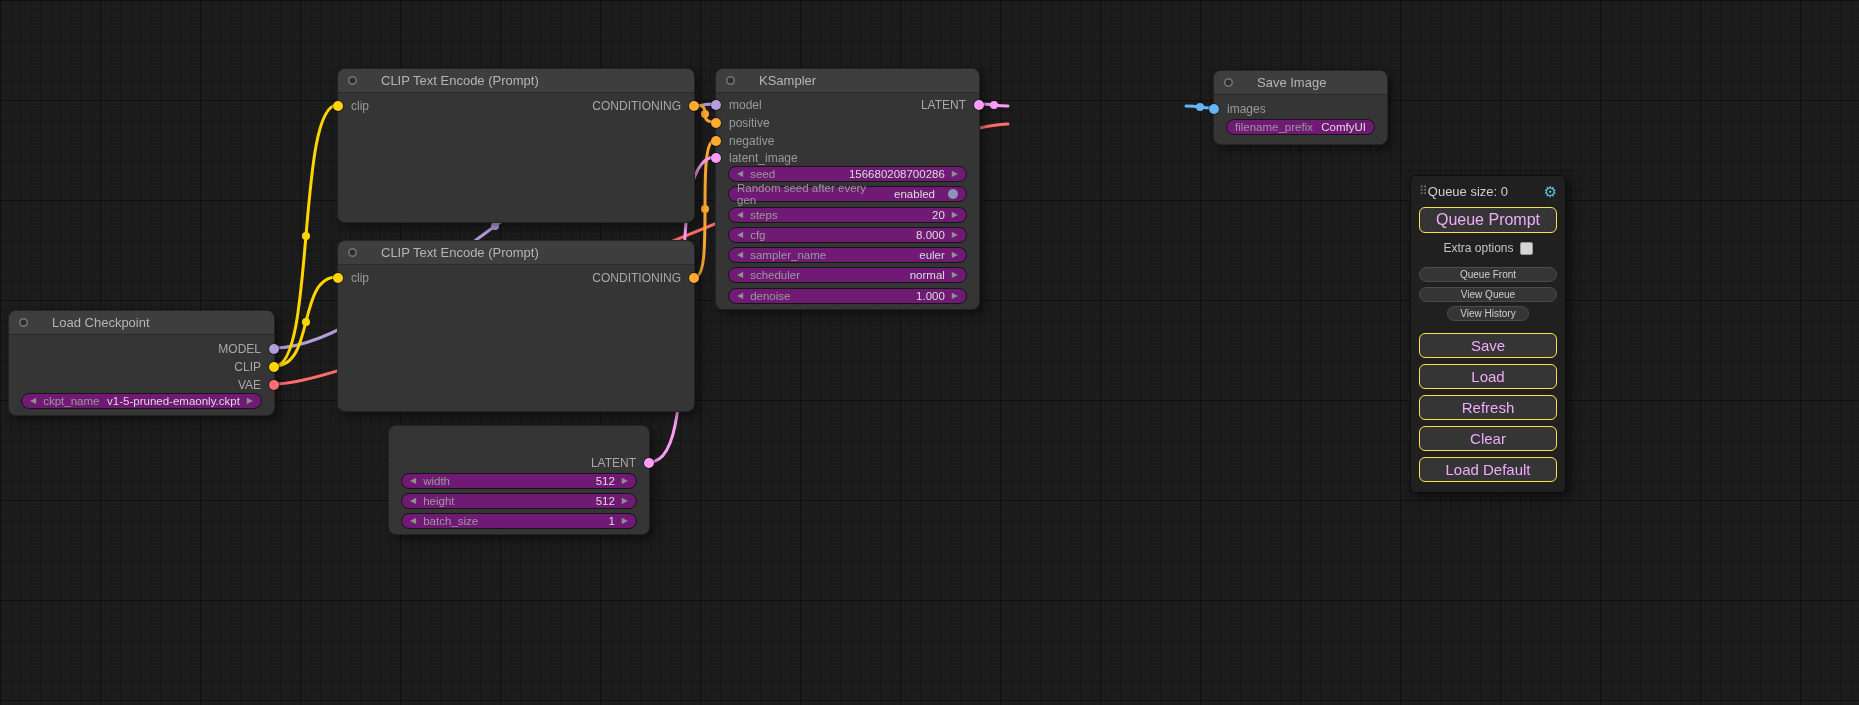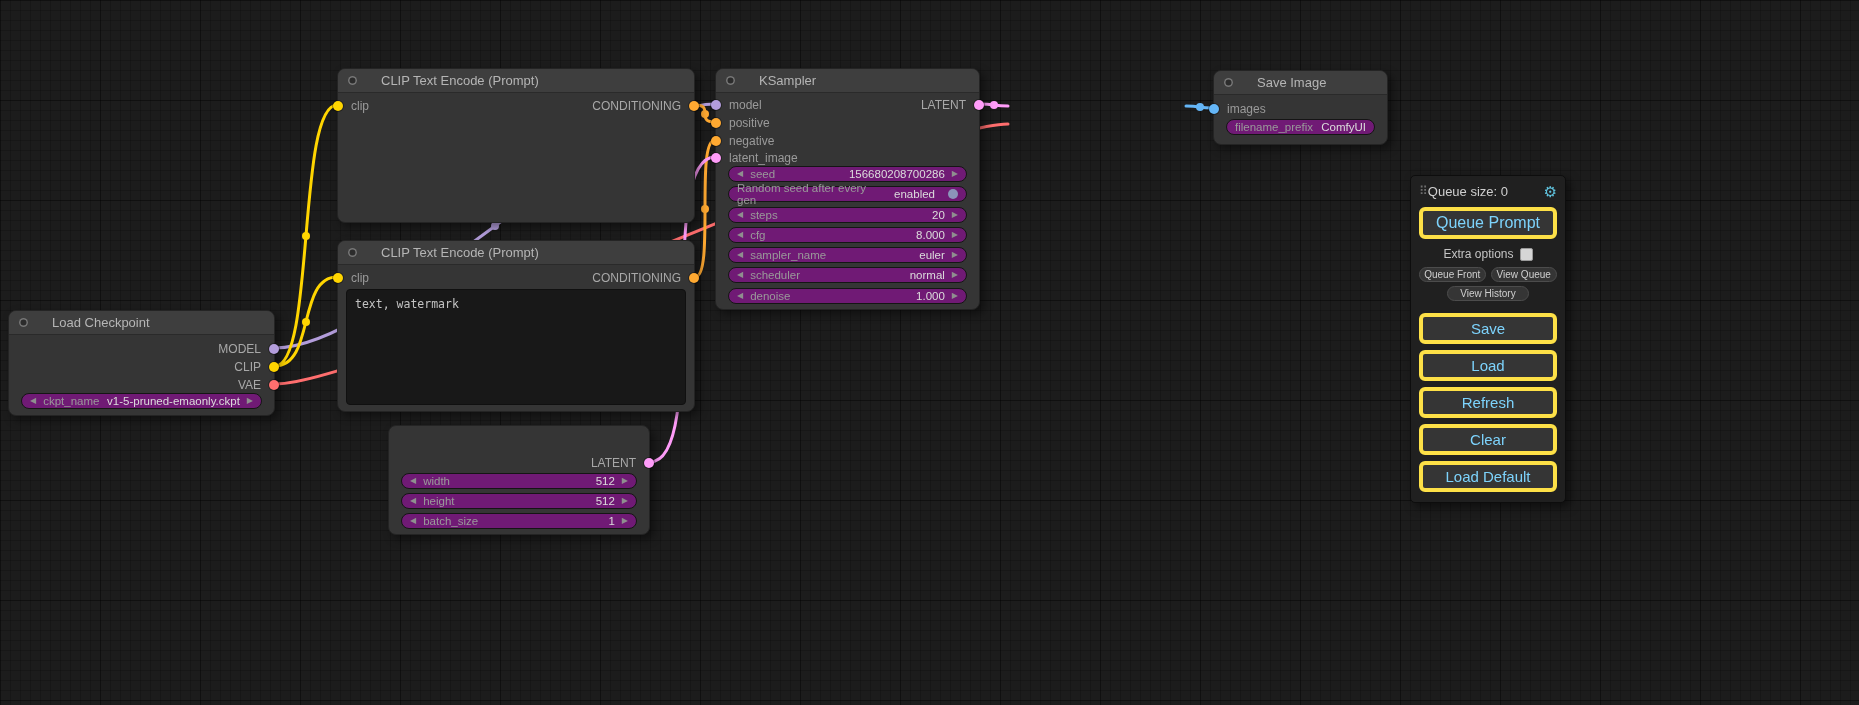--- a/index.html
+++ b/index.html
@@ -55,28 +55,28 @@
   .menu{
     position:absolute;left:1410px;top:175px;width:156px;z-index:3;
     background:#202020;border:1px solid #0d0d0d;border-radius:5px;
     box-shadow:4px 4px 10px rgba(0,0,0,.5);padding:5px 8px 10px;box-sizing:border-box;
   }
   .mhead{display:flex;align-items:center;color:#cfcfcf;font-size:13px;height:20px;}
   .drag{color:#6e6e6e;font-size:12px;cursor:move;}
   .mhead .qsize{flex:1;text-align:left;}
   .gear{color:#5fc2dd;font-size:15px;line-height:1;}
   .mbtn{
-    display:block;width:100%;background:#353535;border:4px solid #fde047;border-radius:6px;
-    color:#7dd3fc;font-size:15px;text-align:center;padding:3px 0;margin-top:6px;
+    display:block;width:100%;background:#353535;border:1px solid #fde047;border-radius:6px;
+    color:#f0abfc;font-size:15px;text-align:center;padding:3px 0;margin-top:6px;
     font-family:"Liberation Sans",sans-serif;box-sizing:border-box;cursor:pointer;
   }
   .mbtn.big{font-size:16px;}
   .extra{display:flex;align-items:center;justify-content:center;gap:6px;margin-top:8px;color:#c4c4c4;font-size:12px;}
   .cbox{width:11px;height:11px;background:#d6d6d6;border:1px solid #9a9a9a;border-radius:2px;}
-  .pills{display:flex;gap:5px;margin-top:6px;}
+  .pills{display:flex;gap:5px;margin-top:12px;flex-direction:column;}
   .pill{
     flex:1;background:#353535;border:1px solid #4c4c4c;border-radius:9px;color:#cfcfcf;
     font-size:10px;text-align:center;padding:1px 0;font-family:"Liberation Sans",sans-serif;cursor:pointer;
   }
   .pillwrap{display:flex;justify-content:center;margin-top:4px;}
   .pill.history{flex:0 0 auto;width:82px;}
   .gap{height:6px;}
 </style>
 </head>
 <body>
@@ -150,21 +150,20 @@
       <span>CLIP Text Encode (Prompt)</span>
     </div>
     <div class="slot in" style="top:28px">
       <i class="dot c-clip"></i>
       <span>clip</span>
     </div>
     <div class="slot out" style="top:28px">
       <span>CONDITIONING</span>
       <i class="dot c-cond"></i>
     </div>
-    <div class="ntext" style="top:48px;height:116px">text, watermark</div>
   </div>
 
   <div class="node" style="left:388px;top:425px;width:262px;height:110px">
     <div class="slot out" style="top:28px">
       <span>LATENT</span>
       <i class="dot c-latent"></i>
     </div>
     <div class="widget" style="top:47px">
       <span class="arrow">◀</span>
       <span>width</span>

